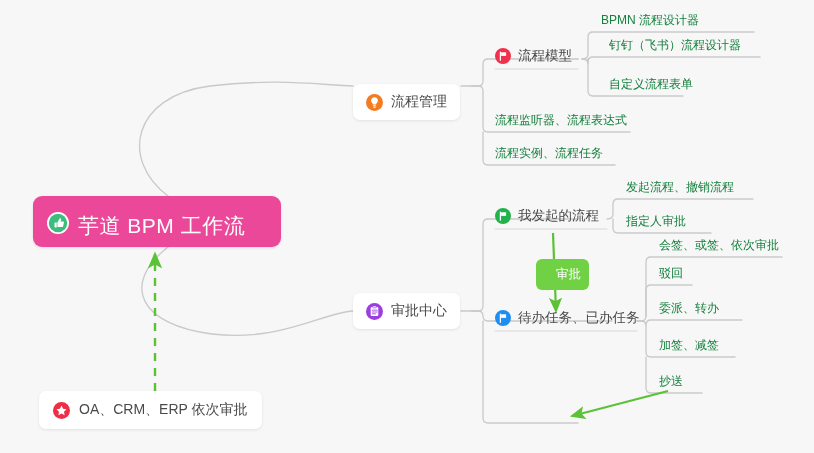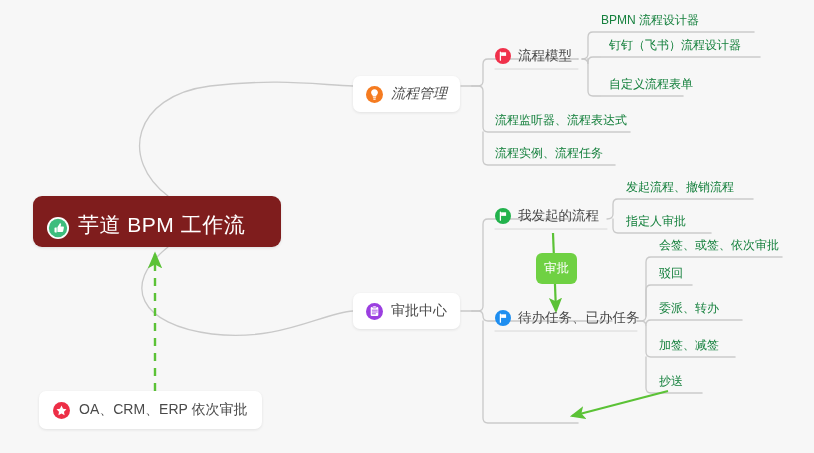--- a/index.html
+++ b/index.html
@@ -12,24 +12,24 @@
     position:relative;
   }
   #canvas{position:absolute;inset:0;width:814px;height:453px;}
   svg.edges{position:absolute;left:0;top:0;width:814px;height:453px;pointer-events:none;}
 
   
   .root-node{
     position:absolute;
     left:33px;top:196px;
     width:248px;height:51px;
-    background:#7f1d1d;
+    background:#ec4899;
     border-radius:9px;
-    display:flex;align-items:flex-end;
-    padding:8px 14px;
+    display:flex;align-items:flex-start;
+    padding:16px 14px;
     box-sizing:border-box;
     box-shadow:0 1px 3px rgba(0,0,0,0.10);
   }
   .root-label{
     color:#ffffff;
     font-size:21px;
     letter-spacing:.5px;
     margin-left:9px;
     white-space:nowrap;
   }
@@ -80,25 +80,25 @@
     display:flex;align-items:center;
     padding:0 14px;
     box-sizing:border-box;
     box-shadow:0 1px 3px rgba(0,0,0,0.09);
   }
   .float-card .fc-label{font-size:14px;color:#4a4a4a;margin-left:9px;white-space:nowrap;}
 
   
   .callout{
     position:absolute;
-    left:536px;top:253px;
+    left:536px;top:259px;
     width:41px;height:31px;
     background:#6fd143;
     border-radius:6px;
-    display:flex;align-items:center;justify-content:center;
+    display:flex;align-items:center;justify-content:center;padding-left:12px;
   }
   .callout span{color:#ffffff;font-size:12.5px;}
 
   
   .ricon{
     width:16px;height:16px;border-radius:50%;
     display:inline-flex;align-items:center;justify-content:center;
     flex:0 0 auto;
   }
   .ricon svg{display:block;}
@@ -186,21 +186,21 @@
       <svg width="22" height="22" viewBox="0 0 22 22">
         <circle cx="11" cy="11" r="11" fill="#ffffff"></circle>
         <circle cx="11" cy="11" r="9.2" fill="#3dbd7d"></circle>
         <path d="M8.2 10.4h1.5v5.1H8.2a.7.7 0 0 1-.7-.7v-3.7c0-.4.3-.7.7-.7z" fill="#ffffff"></path>
         <path d="M10.4 10.3l2.2-3.6c.2-.4.7-.5 1.1-.3.4.2.5.6.4 1l-.5 2.1h2.4c.6 0 1 .5.9 1.1l-.7 3.5c-.1.6-.6 1-1.2 1h-4.6v-4.8z" fill="#ffffff"></path>
       </svg>
     </span>
     <span class="root-label">芋道 BPM 工作流</span>
   </div>
 
-  <div class="branch-node" style="left:353px;top:76px;font-style:italic;">
+  <div class="branch-node" style="left:353px;top:84px;">
     <span class="ricon ricon-md">
       <svg width="17" height="17" viewBox="0 0 17 17">
         <circle cx="8.5" cy="8.5" r="8.5" fill="#f57b20"></circle>
         <path d="M8.5 3.3c-2 0-3.4 1.5-3.4 3.3 0 1.3.7 2 1.3 2.7.3.4.4.7.4 1.1h3.4c0-.4.1-.7.4-1.1.6-.7 1.3-1.4 1.3-2.7 0-1.8-1.4-3.3-3.4-3.3z" fill="#ffffff"></path>
         <rect x="6.9" y="11.2" width="3.2" height="1.1" rx="0.5" fill="#ffffff"></rect>
         <rect x="7.3" y="12.8" width="2.4" height="1" rx="0.5" fill="#ffffff"></rect>
       </svg>
     </span>
     <span class="branch-label">流程管理</span>
   </div>

